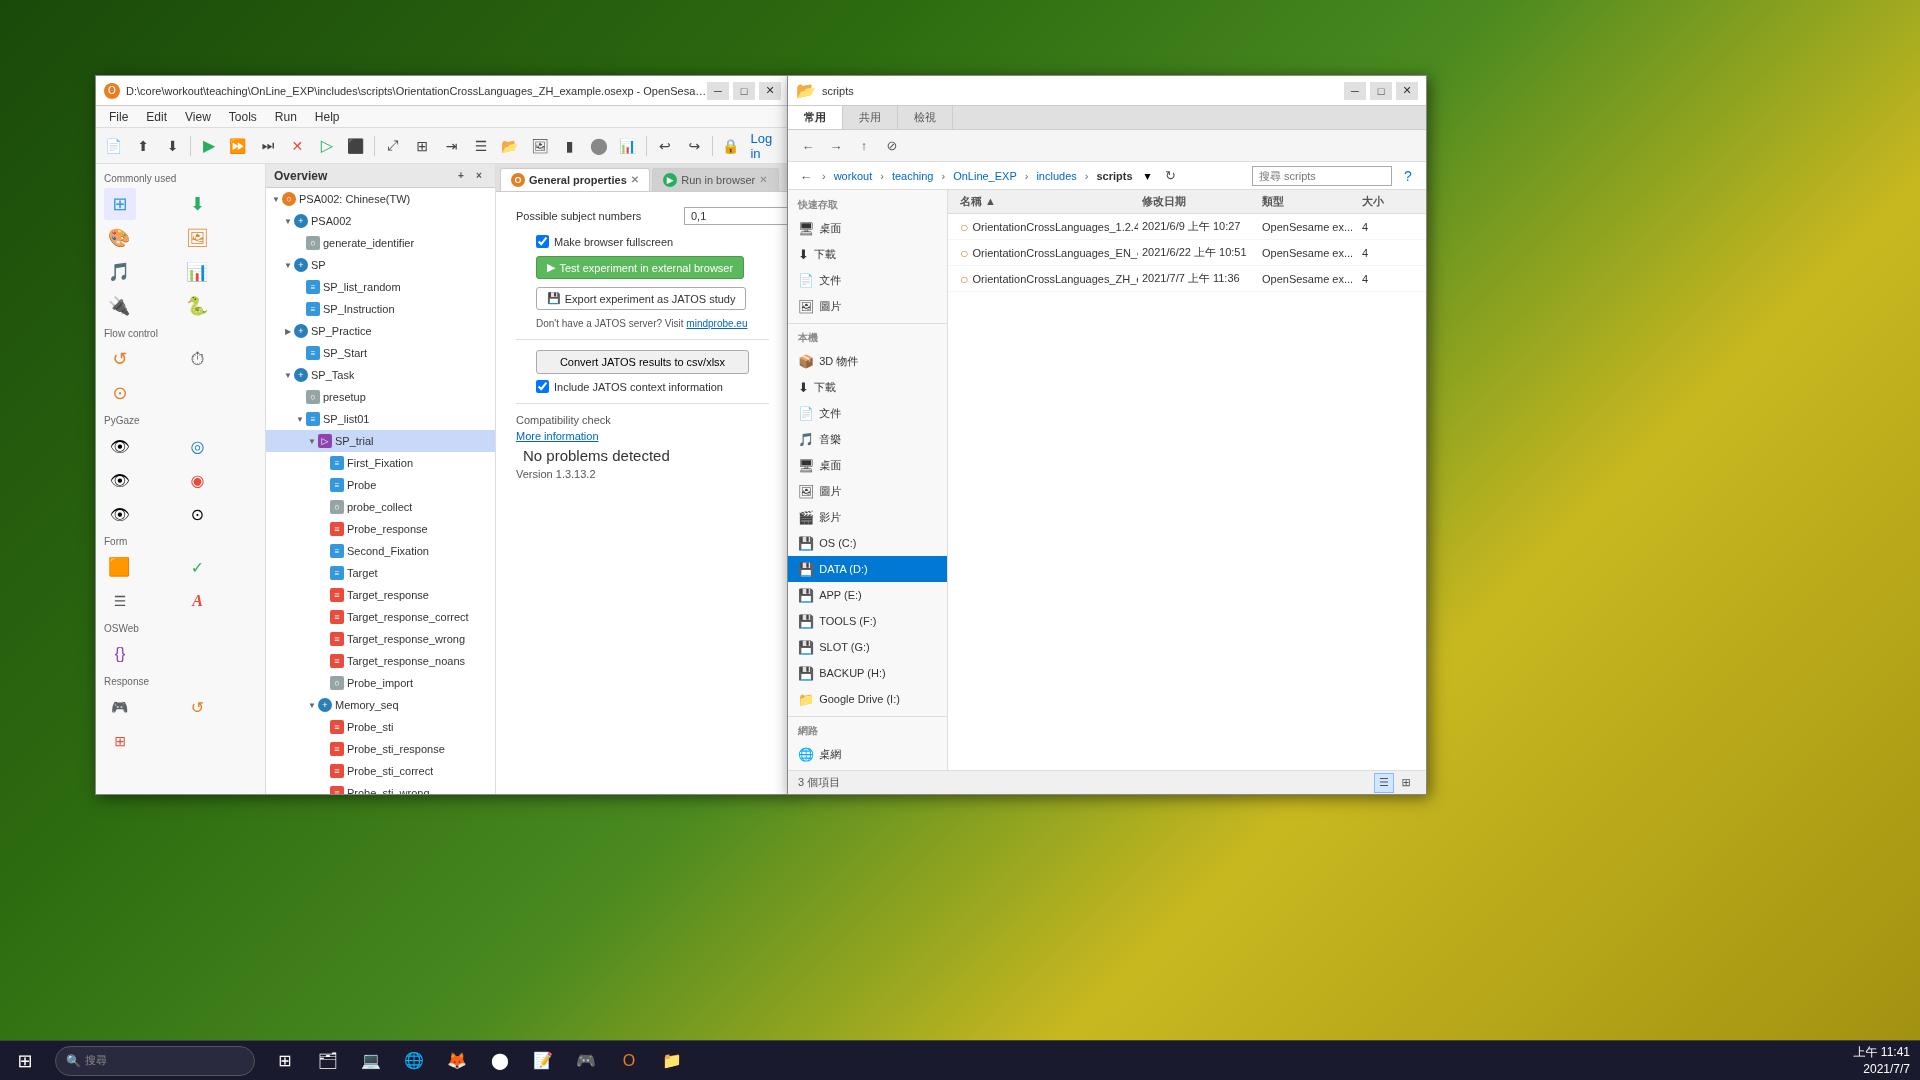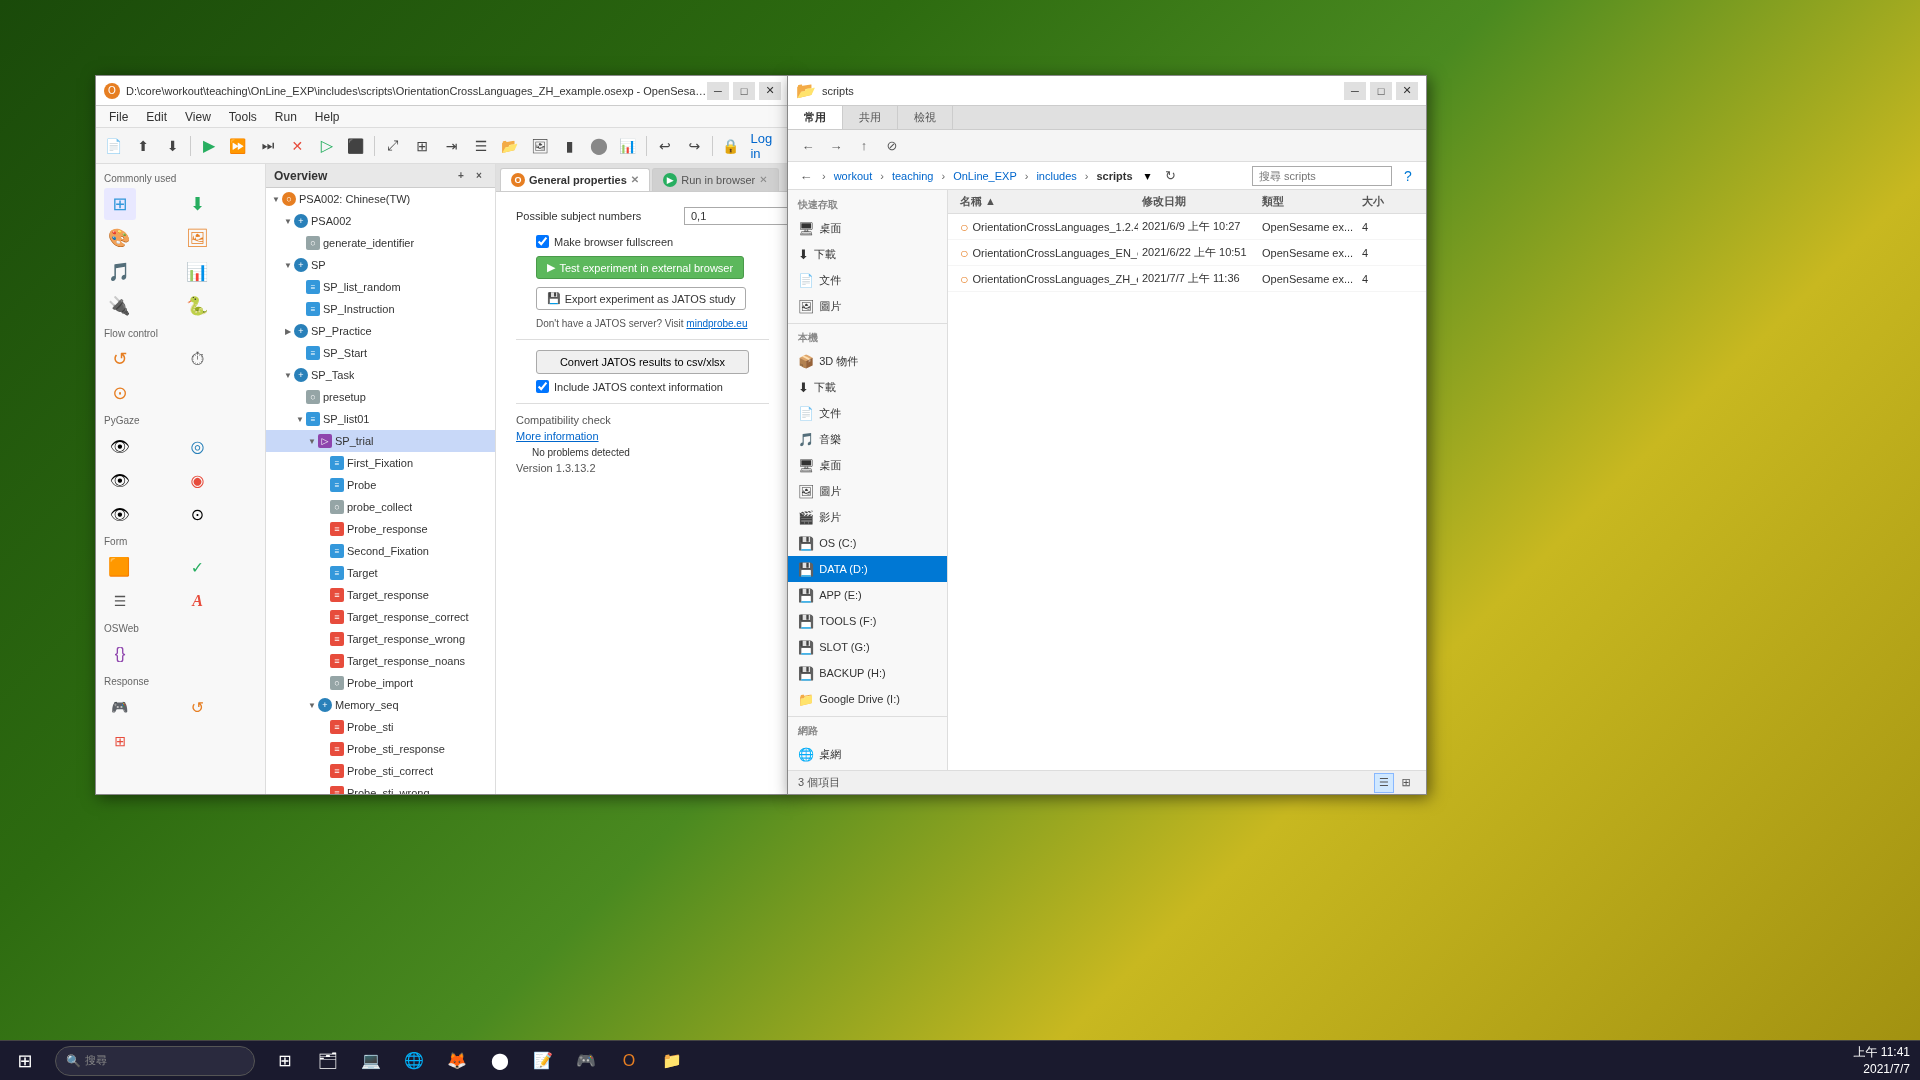--- a/index.html
+++ b/index.html
@@ -465,23 +465,23 @@
       color: #555;
       margin-bottom: 3px;
     }
     .compat-link {
       color: #0066cc;
       text-decoration: underline;
       cursor: pointer;
       font-size: 11px;
     }
     .compat-status {
-      font-size: 10px;
-      color: #333;
-      margin: 4px 16px;
+      font-size: 15px;
+      color: #333;
+      margin: 4px 7px;
     }
     .version-row {
       font-size: 11px;
       color: #555;
     }
 
     
     .explorer-window {
       position: absolute;
       top: 75px;

